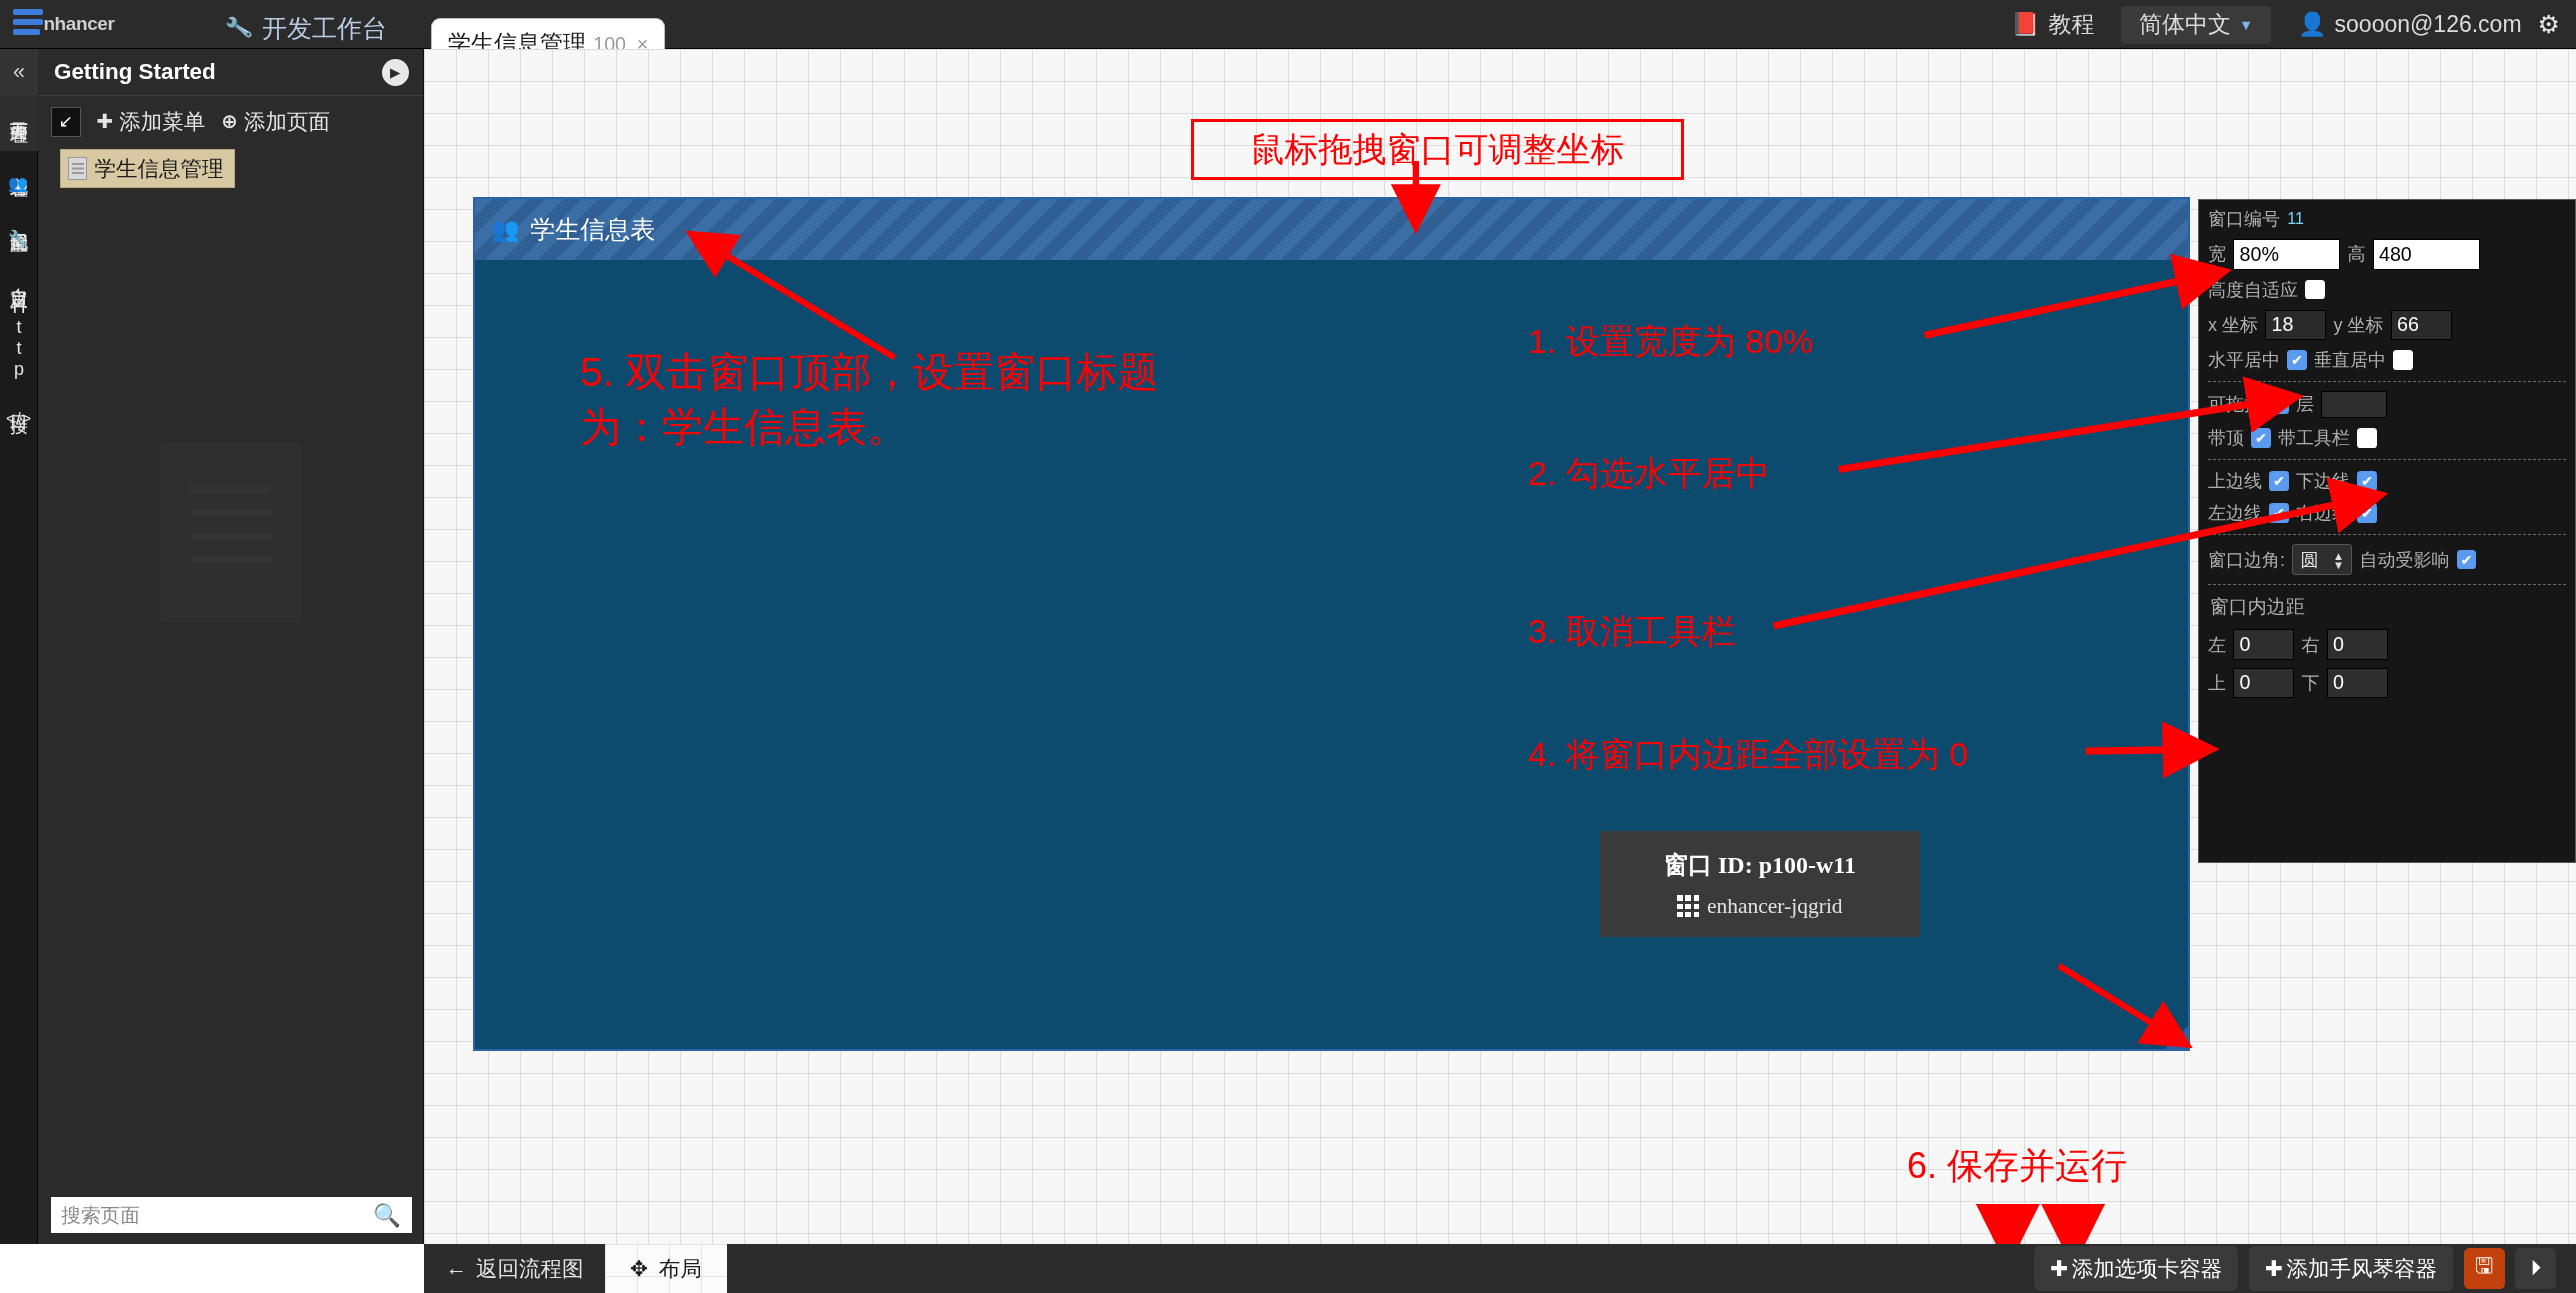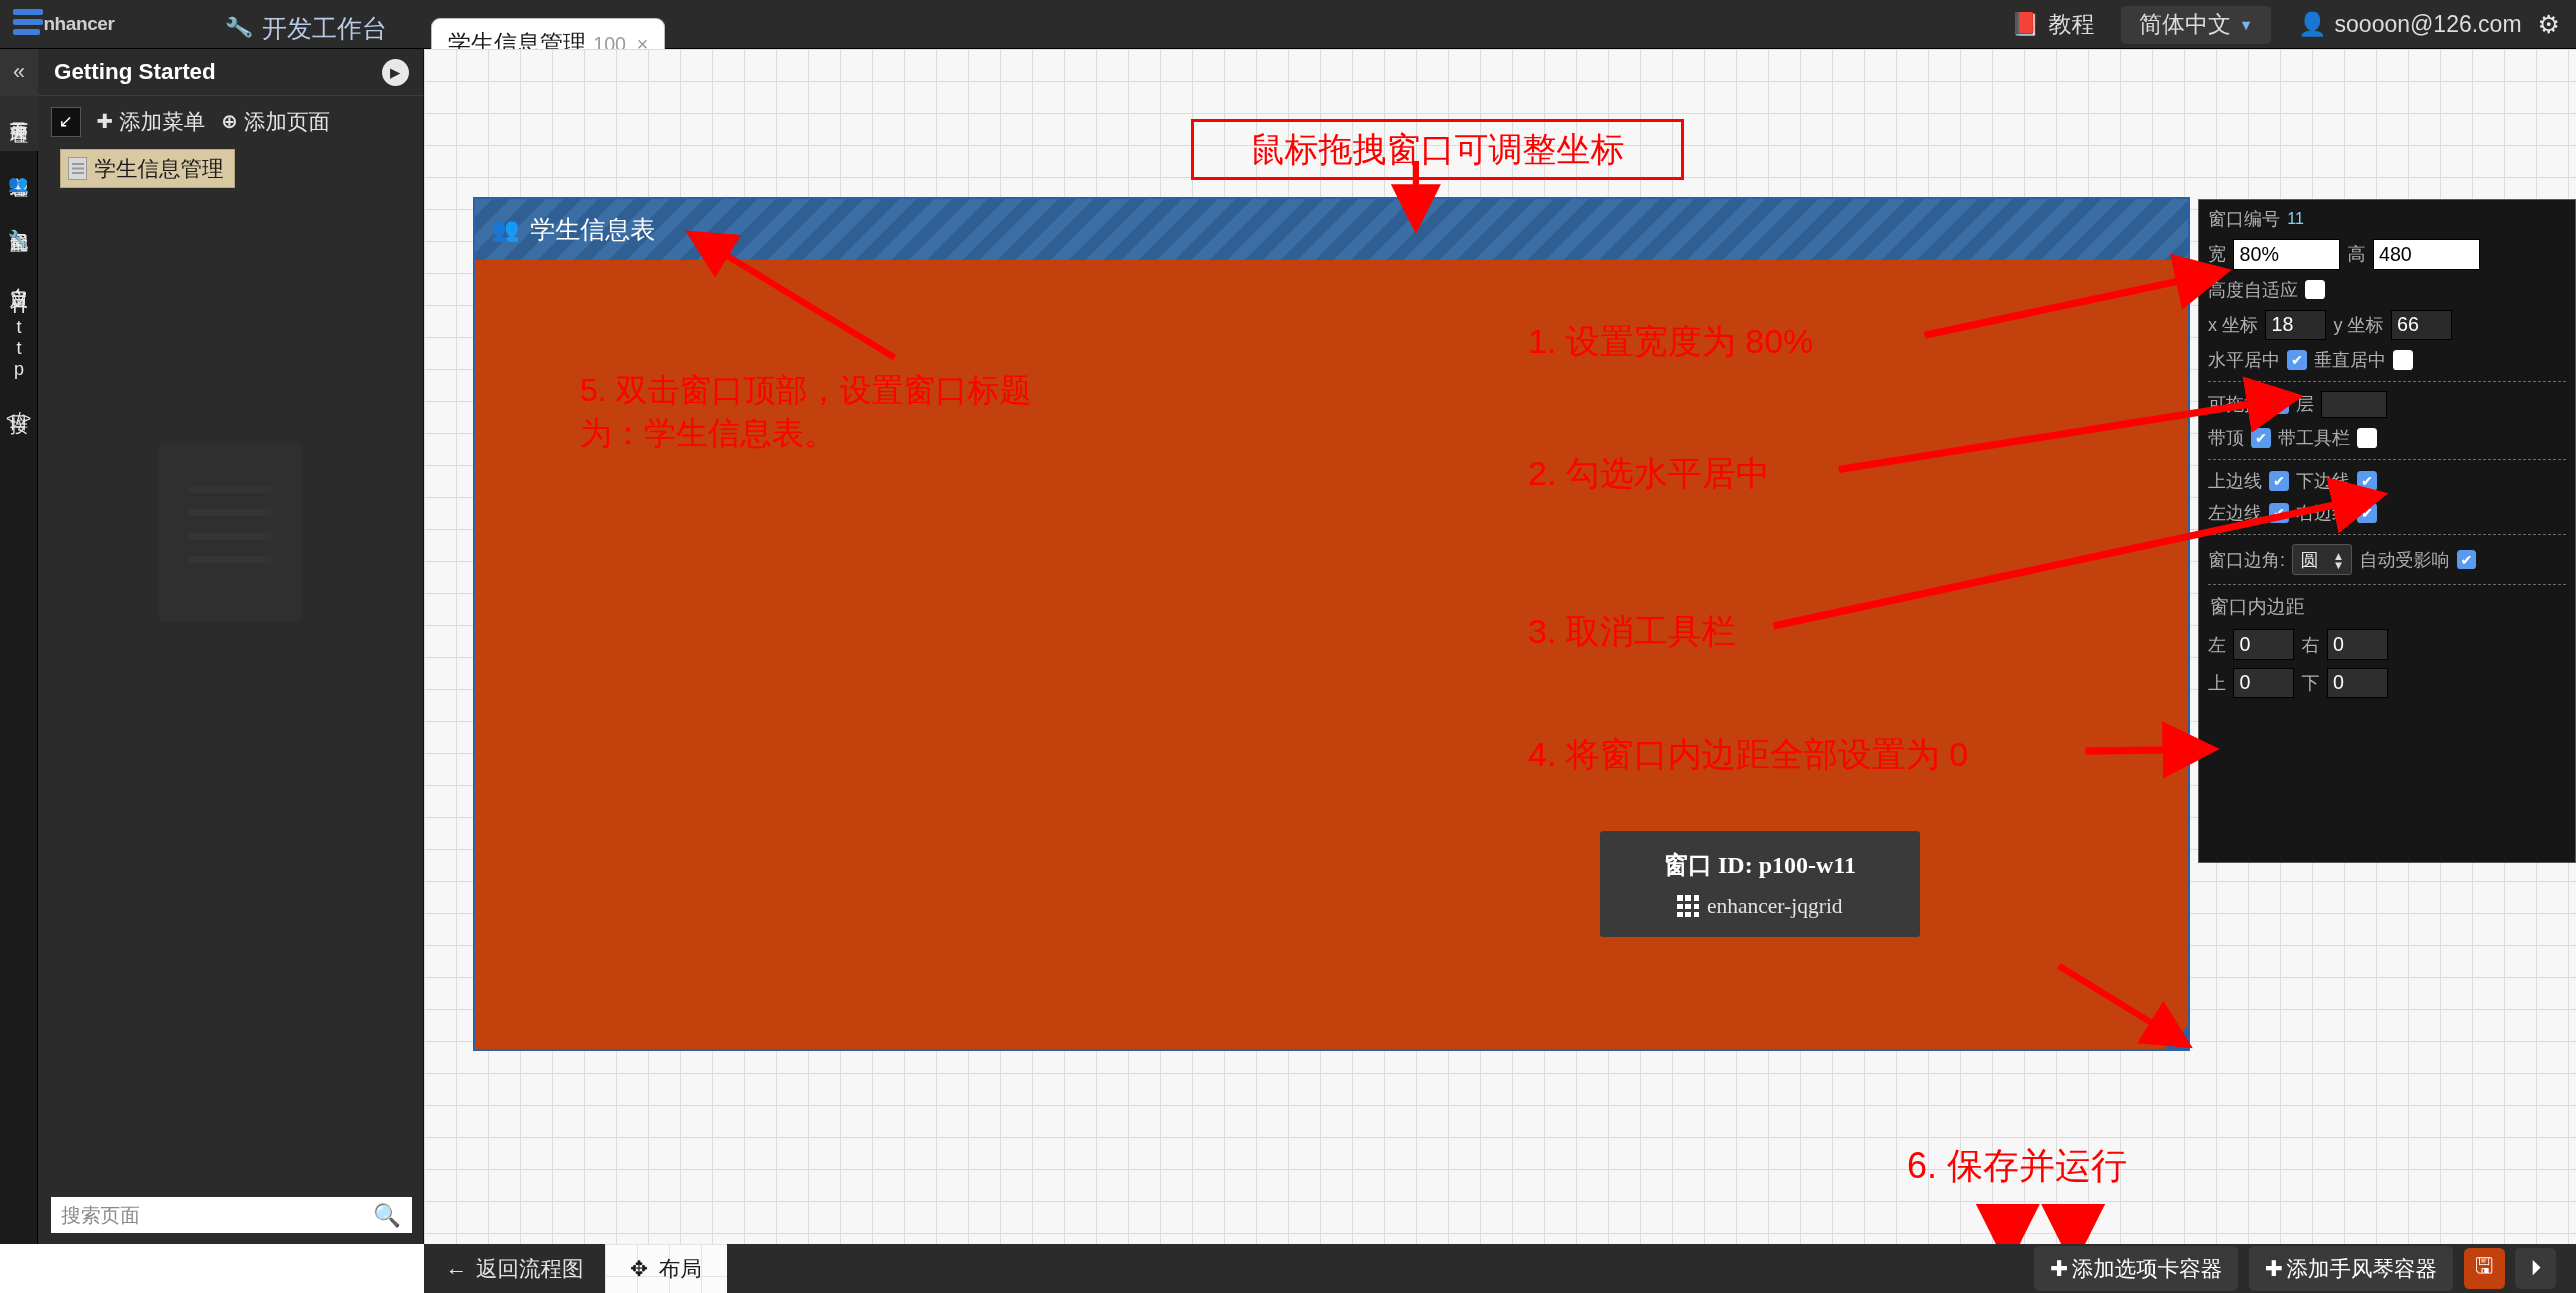--- a/index.html
+++ b/index.html
@@ -137,21 +137,21 @@
     border: 2.7px solid #2a62a8;
     background: #2b2b2b;
   }
   .win-head {
     height: 61px; position: relative; overflow: hidden;
     background: repeating-linear-gradient(135deg, #3a6ea5 0 12.5px, #2f5f93 12.5px 25px);
     display: flex; align-items: center; padding-left: 16px; gap: 10.7px;
   }
   .win-title { color: #fff; font-size: 25px; }
   .users-ico { color: #fff; font-size: 23px; }
-  .win-body { position: absolute; left: 0; top: 61px; right: 0; bottom: 0; background: #c2410c; }
+  .win-body { position: absolute; left: 0; top: 61px; right: 0; bottom: 0; background: #0c4a6e; }
   .resize-handle {
     position: absolute; right: 0; bottom: 0; width: 0; height: 0;
     border-left: 23px solid transparent; border-bottom: 23px solid #2a62a8;
   }
   .widget-card {
     position: absolute; left: 1125px; top: 571px; width: 320px; height: 106px;
     background: #3a3a3a; border-radius: 3.6px;
     display: flex; flex-direction: column; align-items: center; justify-content: center; gap: 12.5px;
   }
   .widget-id { color: #fff; font-size: 24px; font-weight: bold; font-family: "Liberation Serif", serif; }
@@ -481,21 +481,21 @@
     <line x1="2302" y1="1080" x2="2440" y2="1165" stroke="#ff0000" stroke-width="7" marker-end="url(#ah)"></line>
 
     <line x1="2245" y1="1350" x2="2245" y2="1400" stroke="#ff0000" stroke-width="9" marker-end="url(#ah)"></line>
     <line x1="2318" y1="1350" x2="2318" y2="1400" stroke="#ff0000" stroke-width="9" marker-end="url(#ah)"></line>
   </svg>
 
   <div class="anno-box" style="left:1191px; top:105px; width:493px; height:61px; font-size:34px;">
     <span class="ann-text">鼠标拖拽窗口可调整坐标</span>
   </div>
 
-  <div class="anno ann-text" style="left:580px; top:345px; font-size:32px; line-height:1.35;margin-top:24px;">5. 双击窗口顶部，设置窗口标题
+  <div class="anno ann-text" style="left:580px; top:345px; font-size:41px; line-height:1.35;">5. 双击窗口顶部，设置窗口标题
 为：学生信息表。</div>
 
   <div class="anno ann-text" style="left:1528px; top:320px; font-size:34px;">1. 设置宽度为 80%</div>
 
   <div class="anno ann-text" style="left:1528px; top:452px; font-size:34px;">2. 勾选水平居中</div>
 
   <div class="anno ann-text" style="left:1528px; top:610px; font-size:34px;">3. 取消工具栏</div>
 
   <div class="anno ann-text" style="left:1528px; top:733px; font-size:34px;">4. 将窗口内边距全部设置为 0</div>
 

